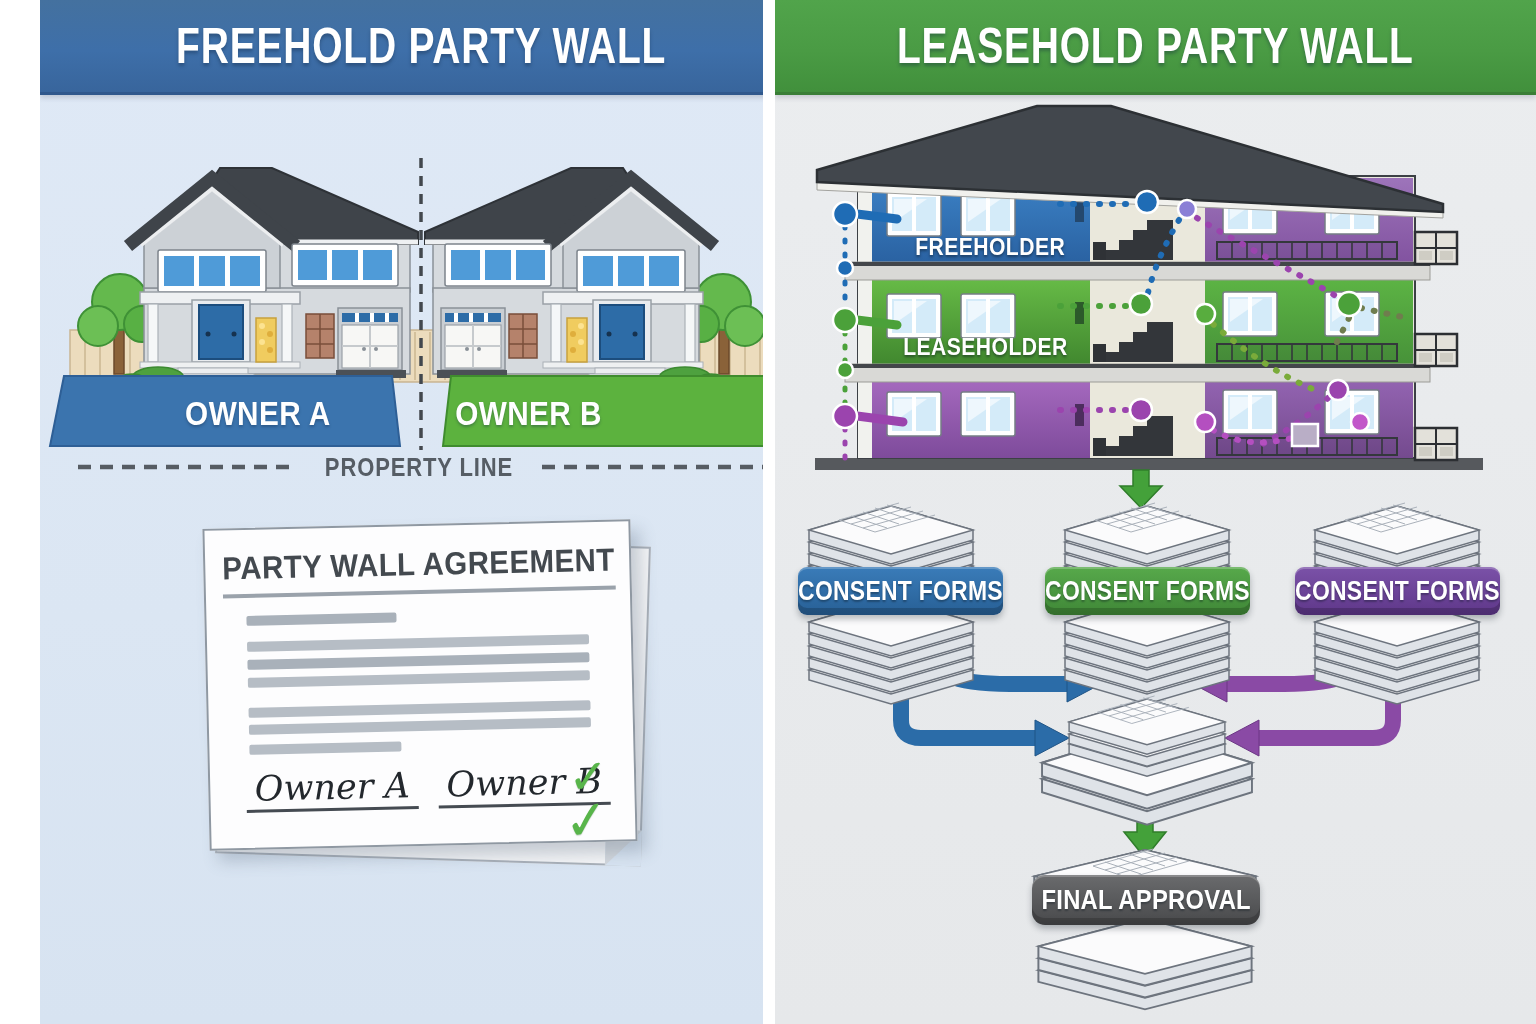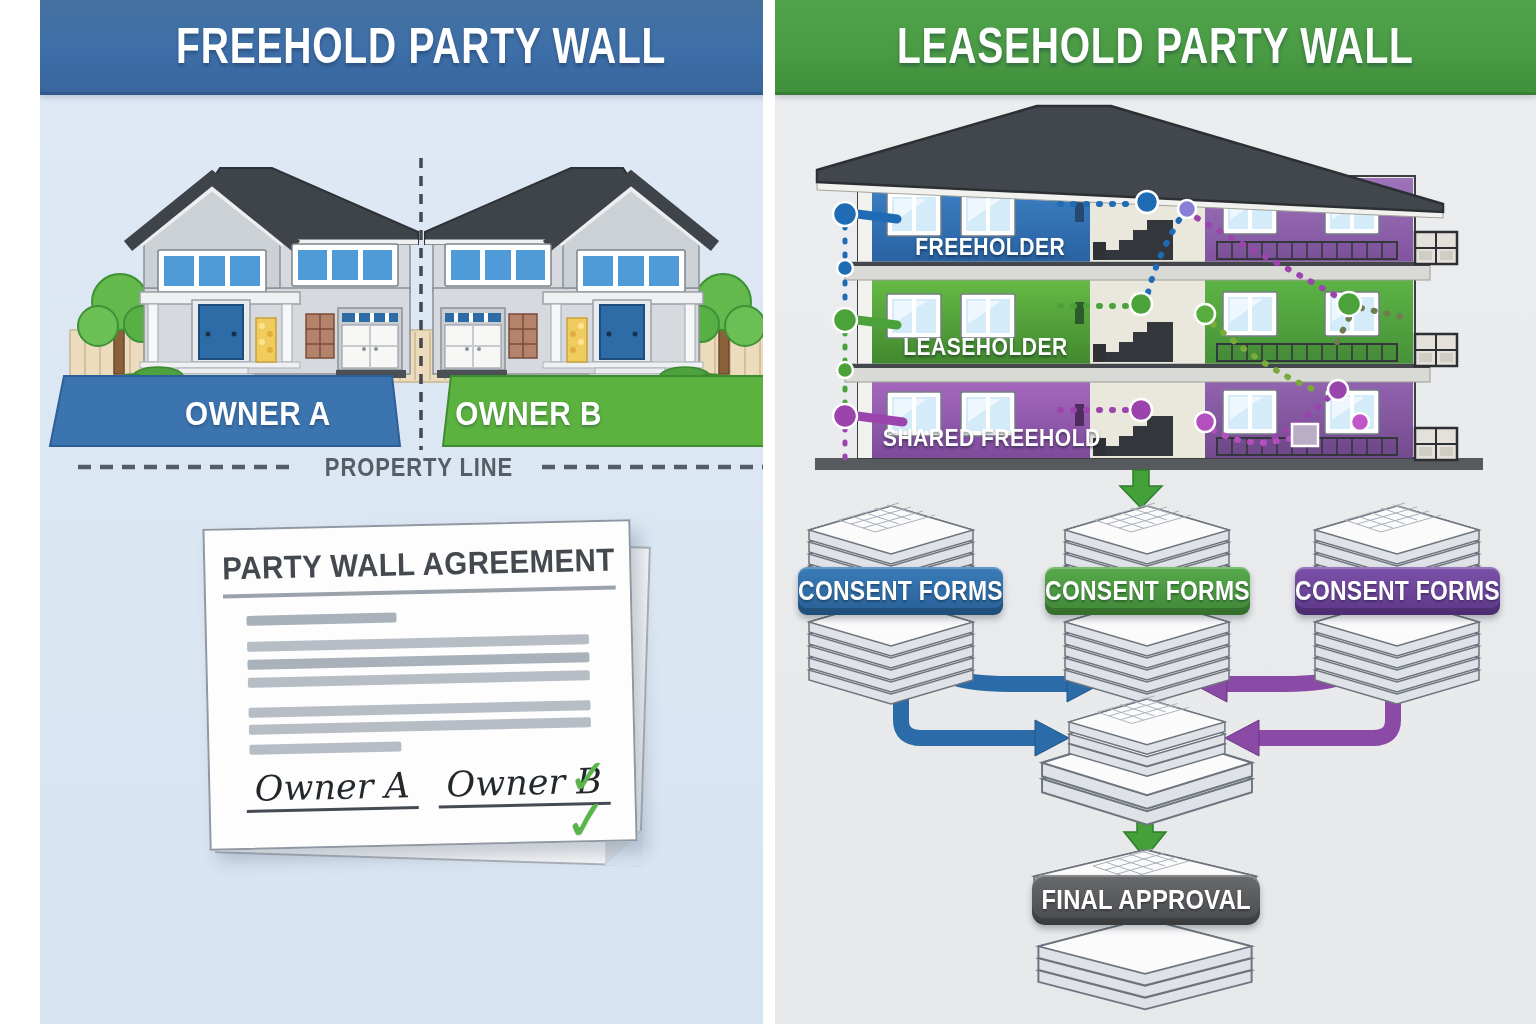--- a/index.html
+++ b/index.html
@@ -482,23 +482,20 @@
         <use href="#grid" transform="translate(370,776)"></use>
       </g>
     </svg>
 
     <div class="lbl floor-lbl" style="left:105px; top:231px; width:220px; height:32px;">
       <span class="cond">FREEHOLDER</span>
     </div>
     <div class="lbl floor-lbl" style="left:100px; top:331px; width:220px; height:32px;">
       <span class="cond">LEASEHOLDER</span>
     </div>
-    <div class="lbl floor-lbl" style="left:107px; top:422px; width:220px; height:32px;">
-      <span class="cond">SHARED FREEHOLD</span>
-    </div>
 
     <div class="banner banner-blue" style="left:23px; top:567px; width:205px; height:48px;">
       <span class="cond">CONSENT FORMS</span>
     </div>
     <div class="banner banner-green" style="left:270px; top:567px; width:205px; height:48px;">
       <span class="cond">CONSENT FORMS</span>
     </div>
     <div class="banner banner-purple" style="left:520px; top:567px; width:205px; height:48px;">
       <span class="cond">CONSENT FORMS</span>
     </div>

